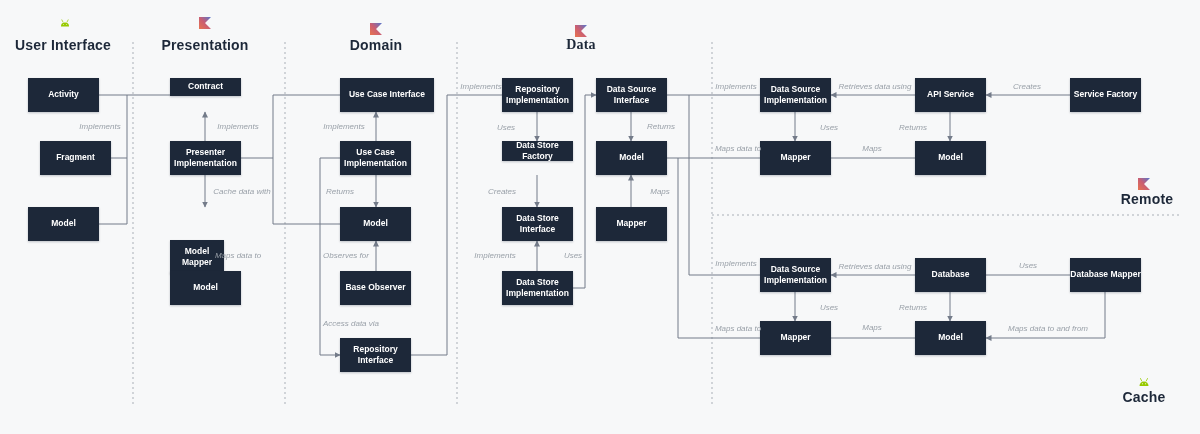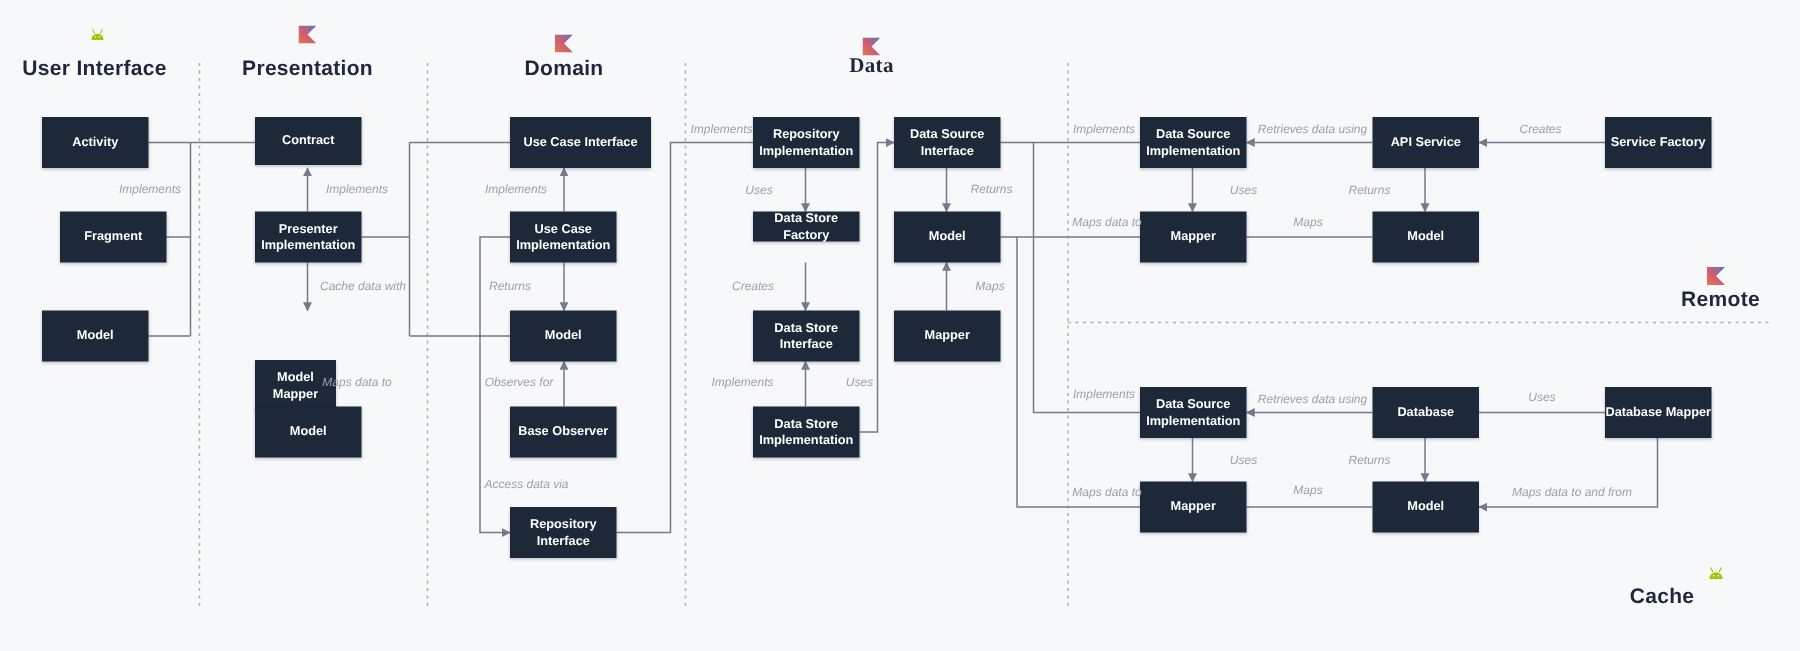--- a/index.html
+++ b/index.html
@@ -85,21 +85,21 @@
       <path d="M986 275 L1070 275" fill="none" stroke="#737b89" stroke-width="1"></path>
       <path d="M795 292 L795 321" fill="none" stroke="#737b89" stroke-width="1" marker-end="url(#arrow-head)"></path>
       <path d="M950 292 L950 321" fill="none" stroke="#737b89" stroke-width="1" marker-end="url(#arrow-head)"></path>
       <path d="M831 338 L915 338" fill="none" stroke="#737b89" stroke-width="1"></path>
       <path d="M1105 292 L1105 338 L986 338" fill="none" stroke="#737b89" stroke-width="1" marker-end="url(#arrow-head)"></path>
     </svg>
   <div id="nodes-layer">
       <div class="node" style="left: 28px; top: 78px; width: 71px; height: 34px;">Activity</div>
       <div class="node" style="left: 40px; top: 141px; width: 71px; height: 34px;">Fragment</div>
       <div class="node" style="left: 28px; top: 207px; width: 71px; height: 34px;">Model</div>
-      <div class="node" style="left: 170px; top: 78px; width: 71px; height: 32px;">Contract</div>
+      <div class="node" style="left: 170px; top: 78px; width: 71px; height: 18px;">Contract</div>
       <div class="node" style="left: 170px; top: 141px; width: 71px; height: 34px;">Presenter Implementation</div>
       <div class="node" style="left: 170px; top: 207px; width: 54px; height: 34px; margin-top: 33px;">Model Mapper</div>
       <div class="node" style="left: 170px; top: 271px; width: 71px; height: 34px;">Model</div>
       <div class="node" style="left: 340px; top: 78px; width: 94px; height: 34px;">Use Case Interface</div>
       <div class="node" style="left: 340px; top: 141px; width: 71px; height: 34px;">Use Case Implementation</div>
       <div class="node" style="left: 340px; top: 207px; width: 71px; height: 34px;">Model</div>
       <div class="node" style="left: 340px; top: 271px; width: 71px; height: 34px;">Base Observer</div>
       <div class="node" style="left: 340px; top: 338px; width: 71px; height: 34px;">Repository Interface</div>
       <div class="node" style="left: 502px; top: 78px; width: 71px; height: 34px;">Repository Implementation</div>
       <div class="node" style="left: 502px; top: 141px; width: 71px; height: 20px;">Data Store Factory</div>
@@ -176,15 +176,15 @@
           <path d="M0 0 H24 L12 12 L24 24 H0 Z" fill="url(#kotlin-grad)"></path>
         </svg></span>
       <div class="section-title" style="left: 1147px; top: 199px;">Remote</div>
       <span class="section-icon" style="left: 1144px; top: 382px;"><svg width="12" height="10" viewBox="0 0 24 20">
           <path d="M3 18 a9 9 0 0 1 18 0 z" fill="#97ca00"></path>
           <line x1="7.5" y1="8" x2="5" y2="3" stroke="#97ca00" stroke-width="1.6" stroke-linecap="round"></line>
           <line x1="16.5" y1="8" x2="19" y2="3" stroke="#97ca00" stroke-width="1.6" stroke-linecap="round"></line>
           <circle cx="9" cy="13.5" r="1.1" fill="#f7f8f9"></circle>
           <circle cx="15" cy="13.5" r="1.1" fill="#f7f8f9"></circle>
         </svg></span>
-      <div class="section-title" style="left: 1108px; top: 397px; text-align: center;">Cache</div>
+      <div class="section-title" style="left: 1144px; top: 397px; text-align: center;">Cache</div>
     </div>
 </div>
 
 </body></html>

